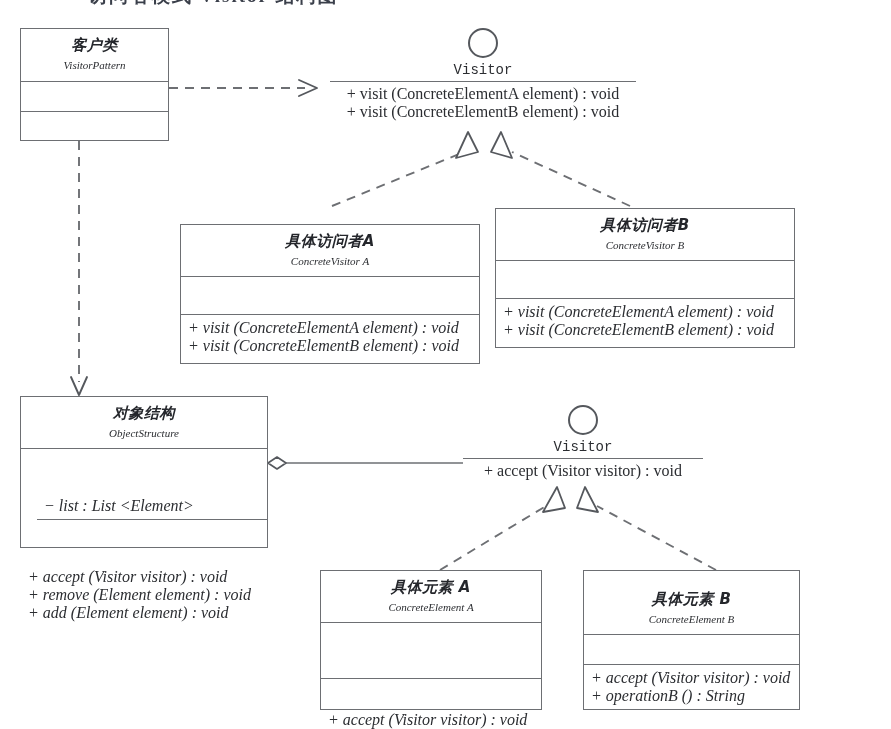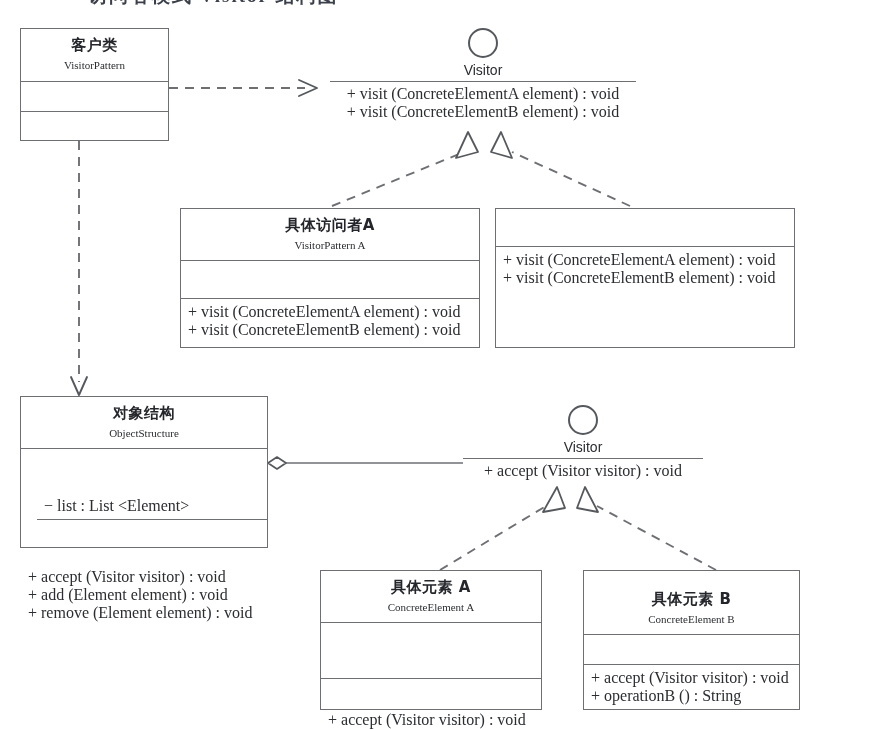--- a/index.html
+++ b/index.html
@@ -48,20 +48,21 @@
     height: 729px;
   }
   
   .uml-class {
     position: absolute;
     box-sizing: border-box;
     border: 1.4px solid #6d6f73;
     background: #ffffff;
     display: flex;
     flex-direction: column;
+    font-style: italic;
   }
   .uml-compartment {
     box-sizing: border-box;
     border-bottom: 1.4px solid #6d6f73;
   }
   .uml-compartment:last-child {
     border-bottom: none;
   }
   .cmp-name {
     text-align: center;
@@ -107,21 +108,21 @@
     width: 26px;
     height: 26px;
     border: 2px solid #55585d;
     border-radius: 50%;
     margin: 0 auto;
     background: #ffffff;
   }
   .iface-name {
     display: block;
     text-align: center;
-    font-family: Liberation Sans, sans-serif;
+    font-family: Liberation Mono, monospace;
     font-size: 14px;
     line-height: 19px;
     color: #2b2d31;
     margin-top: 3px;
   }
   .iface-rule {
     height: 0;
     border-top: 1.6px solid #6d6f73;
     margin-top: 1px;
   }
@@ -192,52 +193,56 @@
 
   <div class="uml-class" style="left:20px; top:28px; width:149px; height:113px;">
     <div class="uml-compartment cmp-name" style="height:53px;">
       <span class="cn-zh">客户类</span>
       <span class="cn-en">VisitorPattern</span>
     </div>
     <div class="uml-compartment cmp-attrs cmp-empty" style="height:31px;"></div>
     <div class="uml-compartment cmp-ops cmp-empty" style="height:29px;"></div>
   </div>
 
-  <div class="uml-class" style="left:180px; top:208px; width:300px; height:140px;">
+  <div class="uml-class" style="left:180px; top:224px; width:300px; height:140px;">
     <div class="uml-compartment cmp-name" style="height:52px;">
       <span class="cn-zh">具体访问者A</span>
-      <span class="cn-en">VisitorPattern A</span>
+      <span class="cn-en">ConcreteVisitor A</span>
     </div>
     <div class="uml-compartment cmp-attrs cmp-empty" style="height:38px;"></div>
     <div class="uml-compartment cmp-ops">
       <span class="member">+ visit (ConcreteElementA element) : void</span>
       <span class="member">+ visit (ConcreteElementB element) : void</span>
     </div>
   </div>
 
   <div class="uml-class" style="left:495px; top:208px; width:300px; height:140px;">
+    <div class="uml-compartment cmp-name" style="height:52px;">
+      <span class="cn-zh">具体访问者B</span>
+      <span class="cn-en">ConcreteVisitor B</span>
+    </div>
     <div class="uml-compartment cmp-attrs cmp-empty" style="height:38px;"></div>
     <div class="uml-compartment cmp-ops">
       <span class="member">+ visit (ConcreteElementA element) : void</span>
       <span class="member">+ visit (ConcreteElementB element) : void</span>
     </div>
   </div>
 
   <div class="uml-class" style="left:20px; top:396px; width:248px; height:152px;gap:44px;">
     <div class="uml-compartment cmp-name" style="height:52px;">
       <span class="cn-zh">对象结构</span>
       <span class="cn-en">ObjectStructure</span>
     </div>
     <div class="uml-compartment cmp-attrs" style="height:34px;margin-left:16px;">
       <span class="member">− list : List &lt;Element&gt;</span>
     </div>
     <div class="uml-compartment cmp-ops">
       <span class="member">+ accept (Visitor visitor) : void</span>
+      <span class="member">+ remove (Element element) : void</span>
       <span class="member">+ add (Element element) : void</span>
-      <span class="member">+ remove (Element element) : void</span>
     </div>
   </div>
 
   <div class="uml-interface" style="left:463px; top:405px; width:240px;">
     <div class="iface-circle"></div>
     <span class="iface-name">Visitor</span>
     <div class="iface-rule"></div>
     <div class="iface-ops">
       <span class="member">+ accept (Visitor visitor) : void</span>
     </div>

